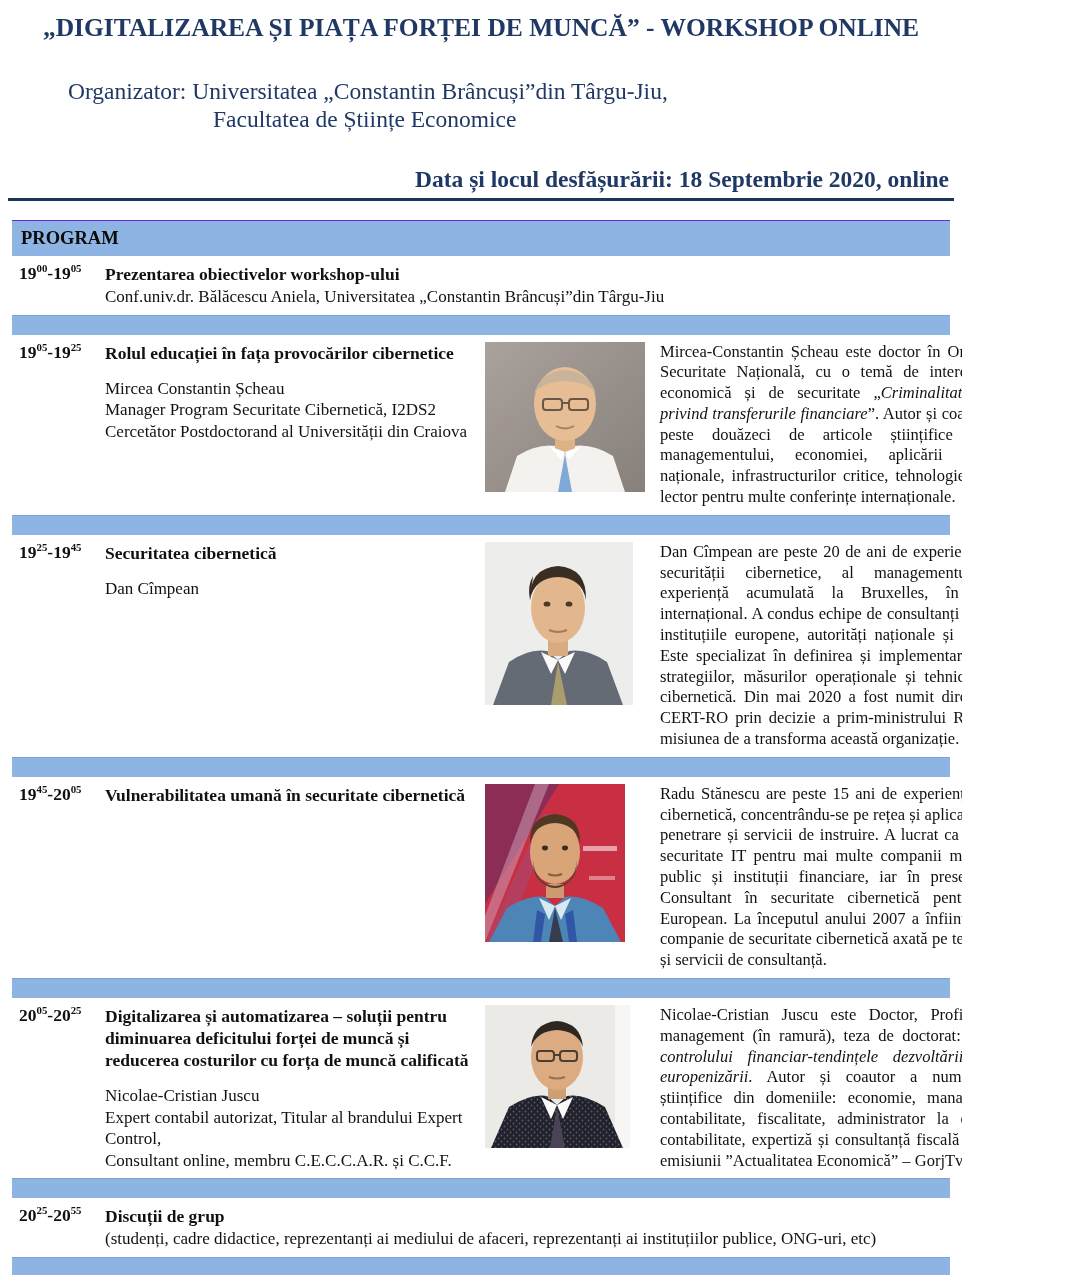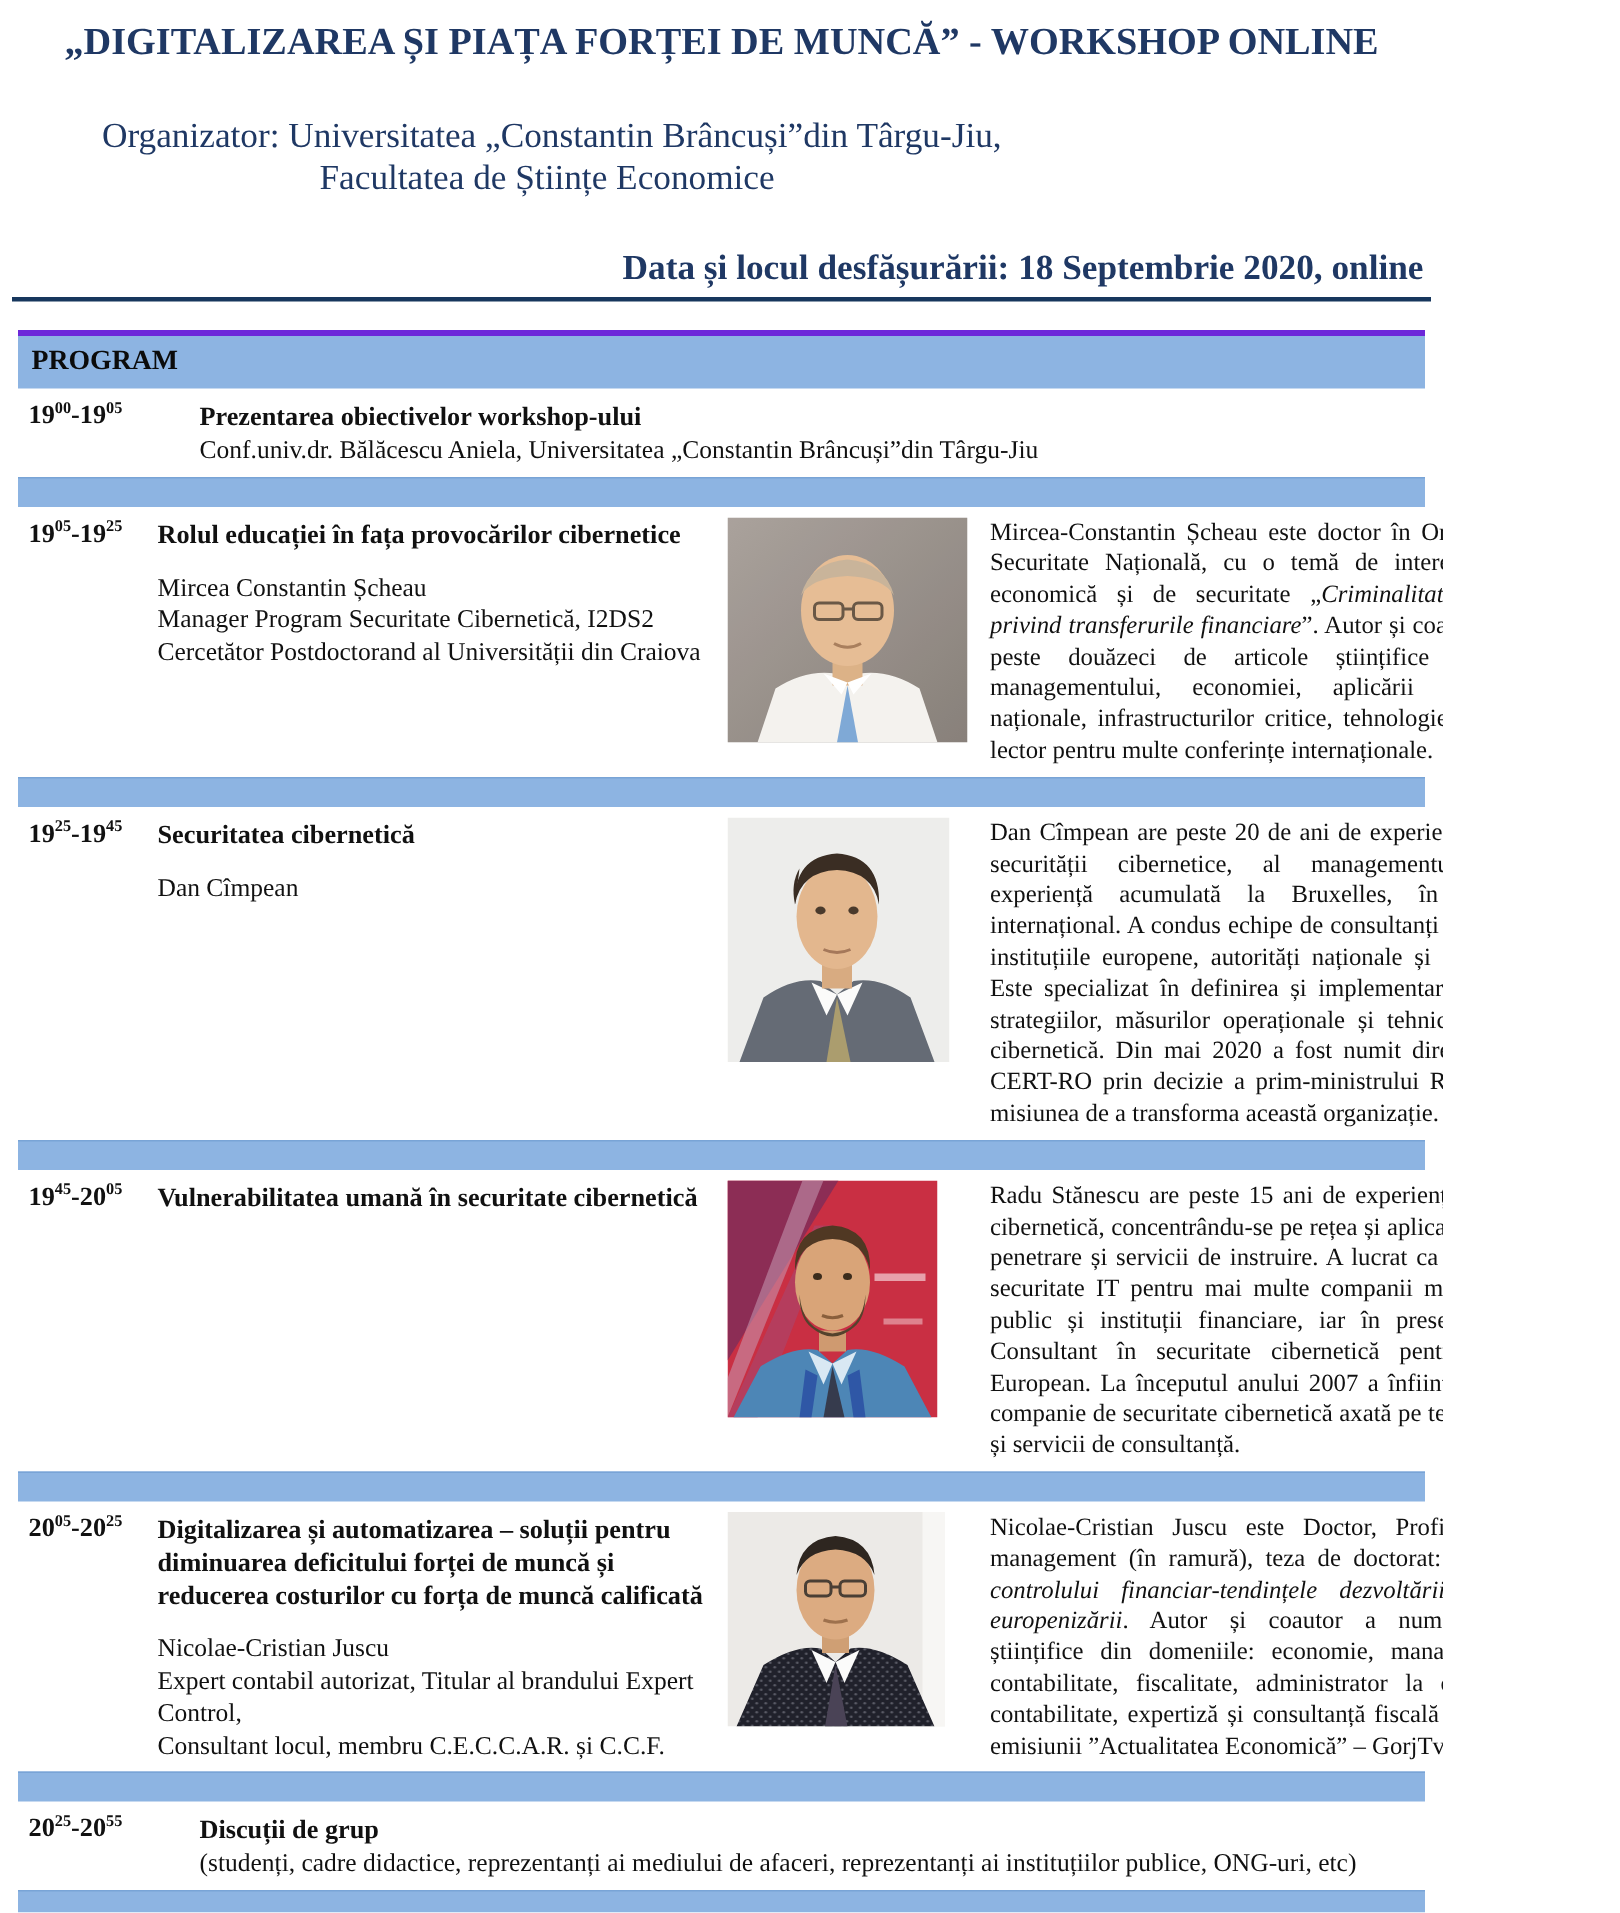--- a/index.html
+++ b/index.html
@@ -35,38 +35,38 @@
   }
   .rule{
     margin:5px 8px 0 8px;
     border-top:3px solid #17375d;
     height:0;
   }
   
   .program{margin:19px 12px 0 12px;}
   .program-head{
     background:#8db4e2;
-    border-top:4px solid #6d28d9;
+    border-top:1px solid #6d28d9;
     height:35px;line-height:35px;
     padding-left:9px;
     font-weight:bold;font-size:18.5px;
     color:#0b0b0b;
   }
   .sep{
     height:19px;
     background:#8db4e2;
     border-top:1px solid #79a4d6;
     margin:7px 0;
   }
   .row{
     display:grid;
     grid-template-columns:93px 368px 187px 408px;
     margin-top:7px;
   }
-  .row.simple{grid-template-columns:93px 963px;gap:28px;}
+  .row.simple{grid-template-columns:93px 963px;}
   .time{
     font-weight:bold;
     font-size:17.5px;
     padding-left:7px;
     white-space:nowrap;
   }
   .time sup{font-size:0.62em;line-height:0;}
   .stitle{
     font-weight:bold;
     font-size:17.5px;
@@ -220,21 +220,21 @@
 
     <div class="sep"></div>
 
     <section class="row">
       <div class="time"><span>20</span><sup>05</sup><span>-</span><span>20</span><sup>25</sup></div>
       <div class="info">
         <div class="stitle">Digitalizarea și automatizarea – soluții pentru diminuarea deficitului forței de muncă și reducerea costurilor cu forța de muncă calificată</div>
         <div class="speaker">
           <div>Nicolae-Cristian  Juscu</div>
           <div>Expert contabil autorizat, Titular al brandului Expert Control,</div>
-          <div>Consultant locul, membru C.E.C.C.A.R. și C.C.F.</div>
+          <div>Consultant online, membru C.E.C.C.A.R. și C.C.F.</div>
         </div>
       </div>
       <div class="photo" aria-label="portret Nicolae-Cristian Juscu">
         <svg width="145" height="143" viewBox="0 0 145 143">
           <defs>
             <pattern id="chk" width="6" height="6" patternUnits="userSpaceOnUse">
               <rect width="6" height="6" fill="#20212b"></rect>
               <circle cx="1.5" cy="1.5" r="0.9" fill="#5a5b66"></circle>
               <circle cx="4.5" cy="4.5" r="0.9" fill="#5a5b66"></circle>
             </pattern>

